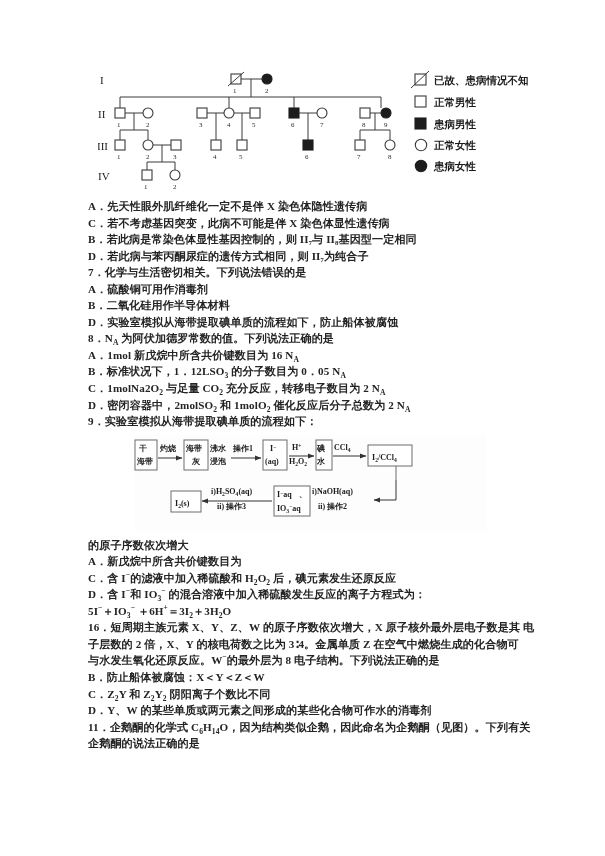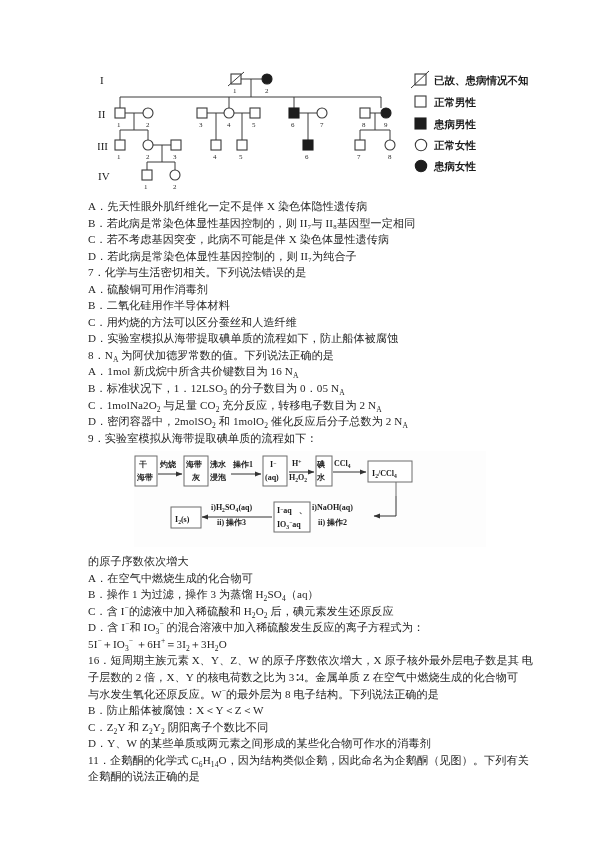--- a/index.html
+++ b/index.html
@@ -32,20 +32,21 @@
   }
   .ped-svg { display: block; }
 
   
   .qline {
     font-size: 11.1px;
     line-height: 16.55px;
     white-space: nowrap;
     letter-spacing: 0.1px;
     color: #242424;
+    font-weight: bold;
   }
   sub, sup {
     font-size: 0.68em;
     line-height: 0;
   }
 
   
   .flow-figure {
     position: relative;
     width: 352px;
@@ -188,28 +189,27 @@
         <circle class="ci" cx="323" cy="75" r="5.7"></circle>
         <text x="336" y="79" style="font-family:'DejaVu Sans',sans-serif;font-size:10.5px;font-weight:bold;fill:#1b1b1b;">正常女性</text>
 
         <circle class="cif" cx="323" cy="96" r="5.7"></circle>
         <text x="336" y="100" style="font-family:'DejaVu Sans',sans-serif;font-size:10.5px;font-weight:bold;fill:#1b1b1b;">患病女性</text>
       </g>
     </svg>
   </div>
 
   <div class="qline">A．先天性眼外肌纤维化一定不是伴 X 染色体隐性遗传病</div>
+  <div class="qline">C．若不考虑基因突变，此病不可能是伴 X 染色体显性遗传病</div>
   <div class="qline">B．若此病是常染色体显性基因控制的，则 II₇与 II₈基因型一定相同</div>
-  <div class="qline">C．若不考虑基因突变，此病不可能是伴 X 染色体显性遗传病</div>
-  <div class="qline">D．若此病是常染色体显性基因控制的，则 II₇为纯合子</div>
+  <div class="qline">D．若此病与苯丙酮尿症的遗传方式相同，则 II₇为纯合子</div>
 
   <div class="qline">7．化学与生活密切相关。下列说法错误的是</div>
   <div class="qline">A．硫酸铜可用作消毒剂</div>
   <div class="qline">B．二氧化硅用作半导体材料</div>
-  <div class="qline">C．用灼烧的方法可以区分蚕丝和人造纤维</div>
   <div class="qline">D．实验室模拟从海带提取碘单质的流程如下，防止船体被腐蚀</div>
 
   <div class="qline">8．N<sub>A</sub> 为阿伏加德罗常数的值。下列说法正确的是</div>
   <div class="qline">A．1mol 新戊烷中所含共价键数目为 16 N<sub>A</sub></div>
   <div class="qline">B．标准状况下，1．12LSO<sub>3</sub> 的分子数目为 0．05 N<sub>A</sub></div>
   <div class="qline">C．1molNa2O<sub>2</sub> 与足量 CO<sub>2</sub> 充分反应，转移电子数目为 2 N<sub>A</sub></div>
   <div class="qline">D．密闭容器中，2molSO<sub>2</sub> 和 1molO<sub>2</sub> 催化反应后分子总数为 2 N<sub>A</sub></div>
 
   <div class="qline">9．实验室模拟从海带提取碘单质的流程如下：</div>
 
@@ -283,22 +283,21 @@
       <text class="ft" x="92" y="74">操作</text>
       <text class="ft2" x="108" y="74">3</text>
       <line class="ar" x1="138" y1="66" x2="68" y2="66"></line>
 
       <rect class="bx" x="37" y="56" width="30" height="21"></rect>
       <text class="ft2" x="41" y="71">I<tspan class="fs" dy="2">2</tspan><tspan dy="-2">(s)</tspan></text>
     </svg>
   </div>
 
   <div class="qline">的原子序数依次增大</div>
-  <div class="qline">A．在空气中燃烧生成的化合物可</div>
-  <div class="qline">B．操作 1 为过滤，操作 3 为蒸馏 H<sub>2</sub>SO<sub>4</sub>（aq）</div>
+  <div class="qline">A．新戊烷中所含共价键数目为</div>
   <div class="qline">C．含 I<sup>−</sup>的滤液中加入稀硫酸和 H<sub>2</sub>O<sub>2</sub> 后，碘元素发生还原反应</div>
   <div class="qline">D．含 I<sup>−</sup>和 IO<sub>3</sub><sup>−</sup> 的混合溶液中加入稀硫酸发生反应的离子方程式为：</div>
   <div class="qline">5I<sup>−</sup>＋IO<sub>3</sub><sup>−</sup> ＋6H<sup>+</sup>＝3I<sub>2</sub>＋3H<sub>2</sub>O</div>
 
   <div class="qline">16．短周期主族元素 X、Y、Z、W 的原子序数依次增大，X 原子核外最外层电子数是其 电</div>
   <div class="qline">子层数的 2 倍，X、Y 的核电荷数之比为 3∶4。金属单质 Z 在空气中燃烧生成的化合物可</div>
   <div class="qline">与水发生氧化还原反应。W<sup>−</sup>的最外层为 8 电子结构。下列说法正确的是</div>
   <div class="qline">B．防止船体被腐蚀：X＜Y＜Z＜W</div>
   <div class="qline">C．Z<sub>2</sub>Y 和 Z<sub>2</sub>Y<sub>2</sub> 阴阳离子个数比不同</div>
   <div class="qline">D．Y、W 的某些单质或两元素之间形成的某些化合物可作水的消毒剂</div>

